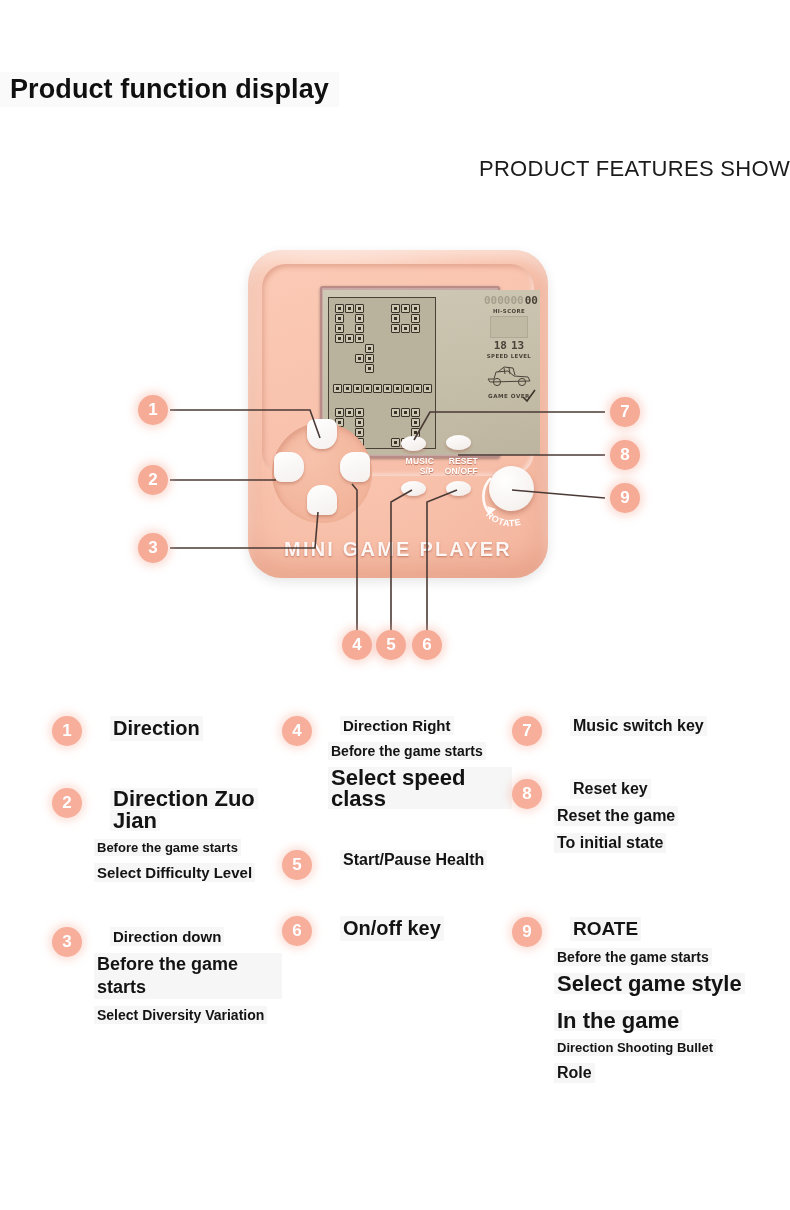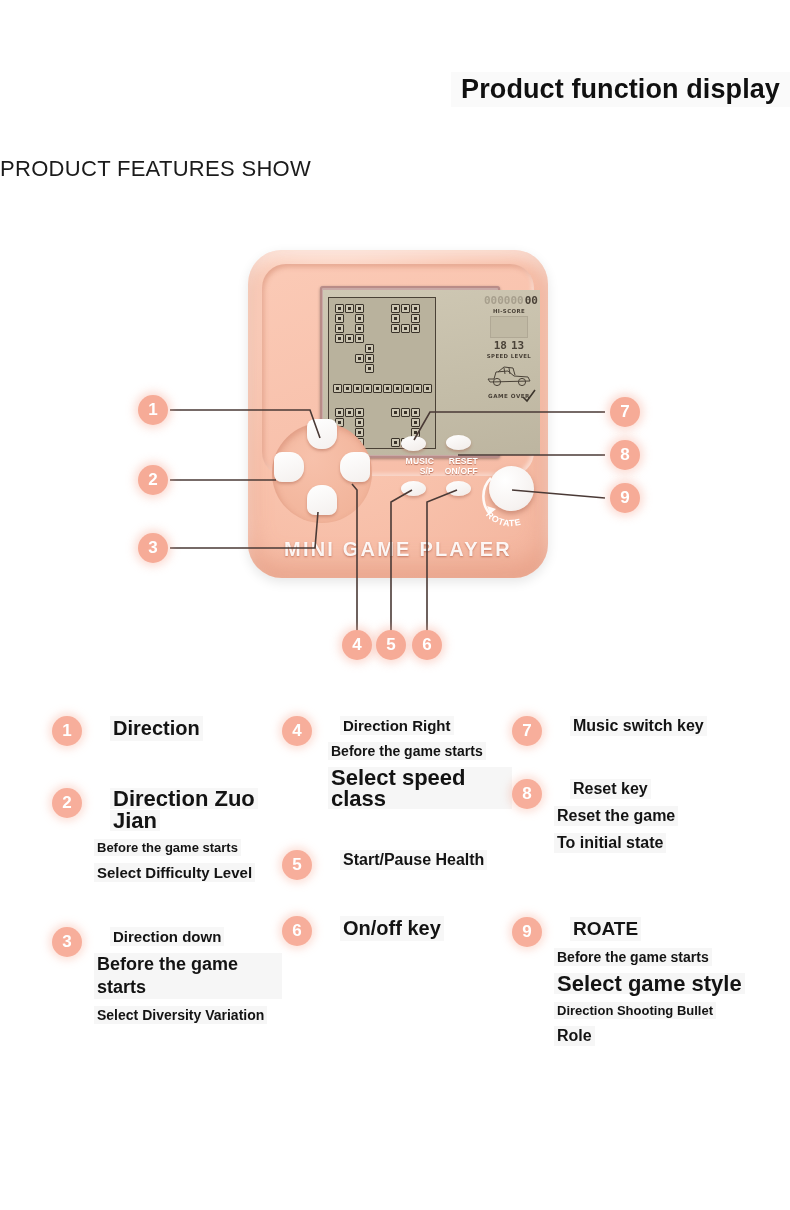--- a/index.html
+++ b/index.html
@@ -15,37 +15,37 @@
     color: #111111;
     overflow: hidden;
   }
 
   
   #title-block {
     position: absolute;
     top: 72px;
     left: 0;
     width: 790px;
-    text-align: right;
+    text-align: left;
   }
   #main-title {
     font-size: 27px;
     font-weight: bold;
     letter-spacing: 0.1px;
     color: #101010;
     display: inline-block;
     background: #fafafa;
     padding: 2px 10px;
   }
   #sub-title {
     position: absolute;
     top: 156px;
     left: 0;
     width: 790px;
-    text-align: left;
+    text-align: right;
     font-size: 22px;
     font-weight: normal;
     color: #1b1b1b;
     letter-spacing: 0.3px;
   }
 
   
   #diagram {
     position: absolute;
     top: 240px;
@@ -631,18 +631,19 @@
         <div><span class="lg-line s16">To initial state</span></div>
       </div>
     </div>
 
     <div class="legend-entry" style="top:217px;">
       <div class="legend-num">9</div>
       <div class="legend-body">
         <div class="lg-head s19" style="font-size:19px; line-height:24px;">ROATE</div>
         <div><span class="lg-line s14">Before the game starts</span></div>
         <div><span class="lg-line s17">Select game style</span></div>
+        <div style="margin-top:8px;"><span class="lg-line s17">In the game</span></div>
         <div><span class="lg-line s13">Direction Shooting Bullet</span></div>
         <div><span class="lg-line s16">Role</span></div>
       </div>
     </div>
   </div>
 </div>
 
 </body></html>

